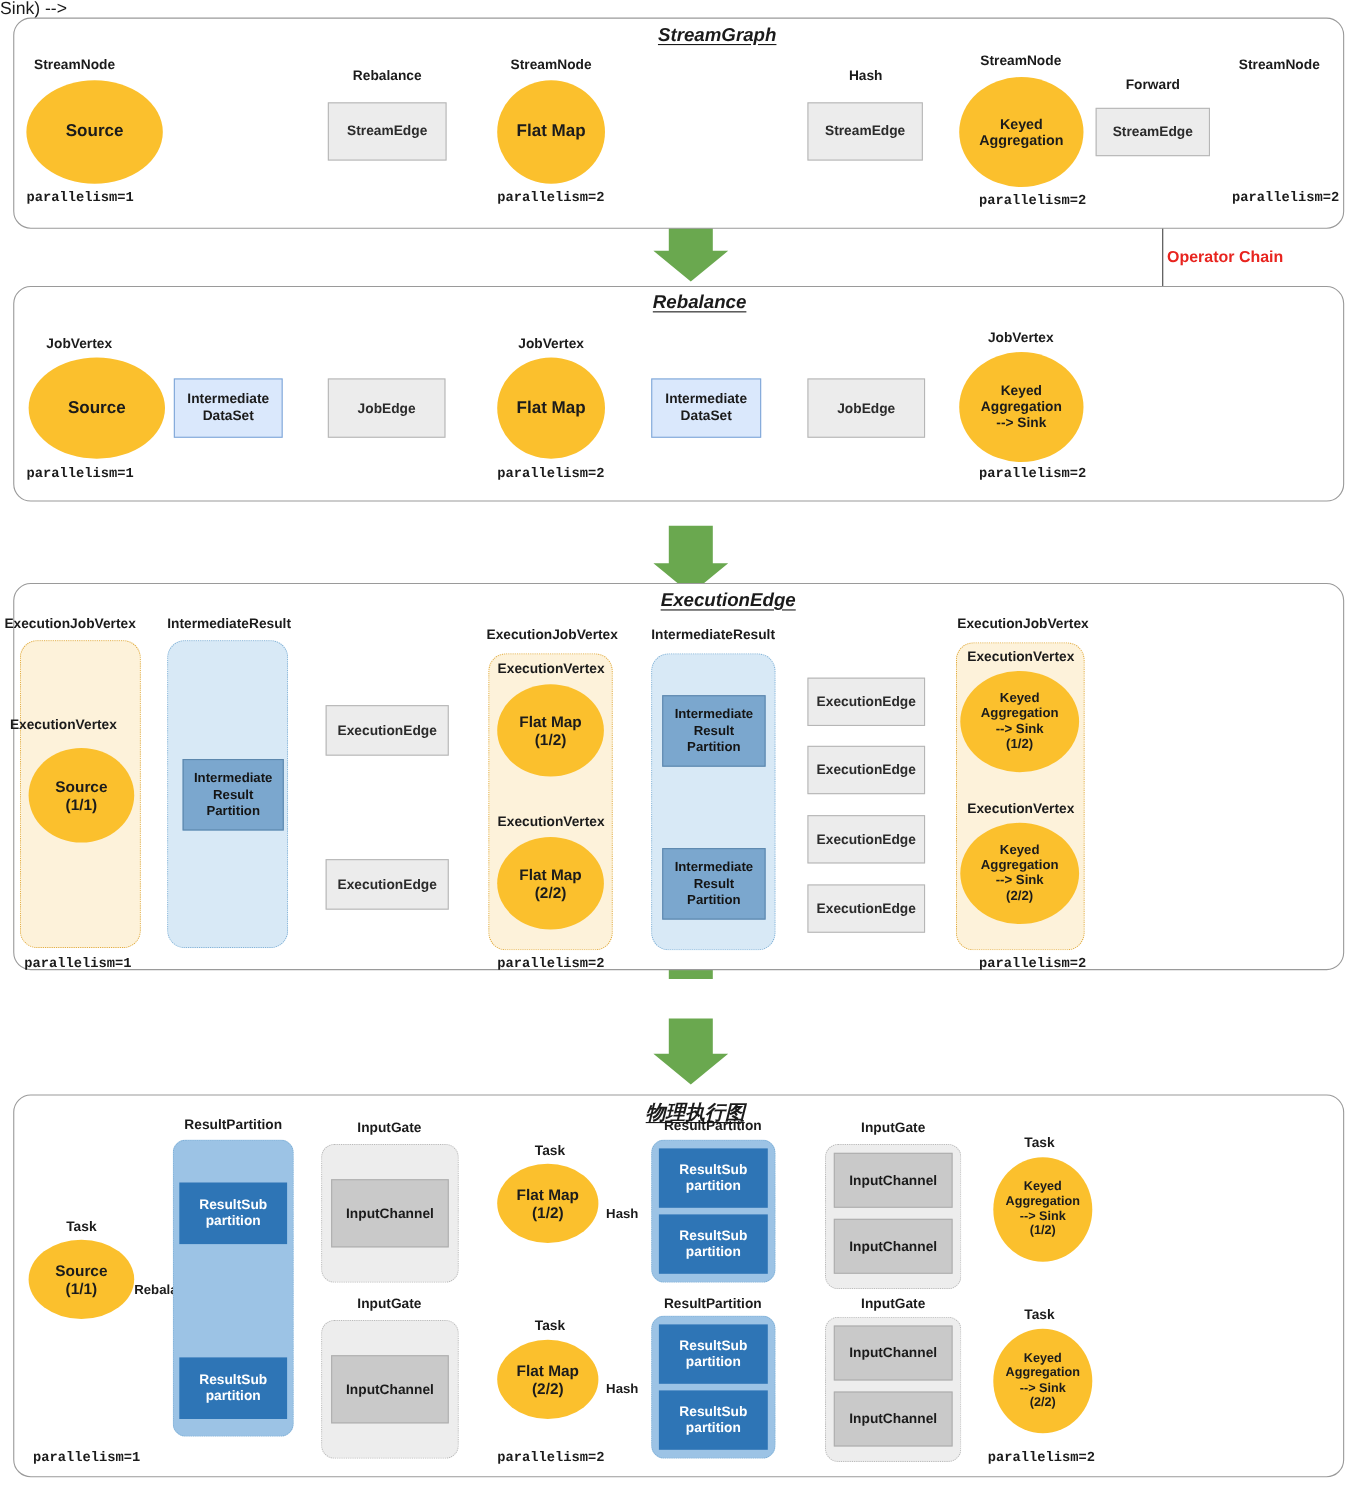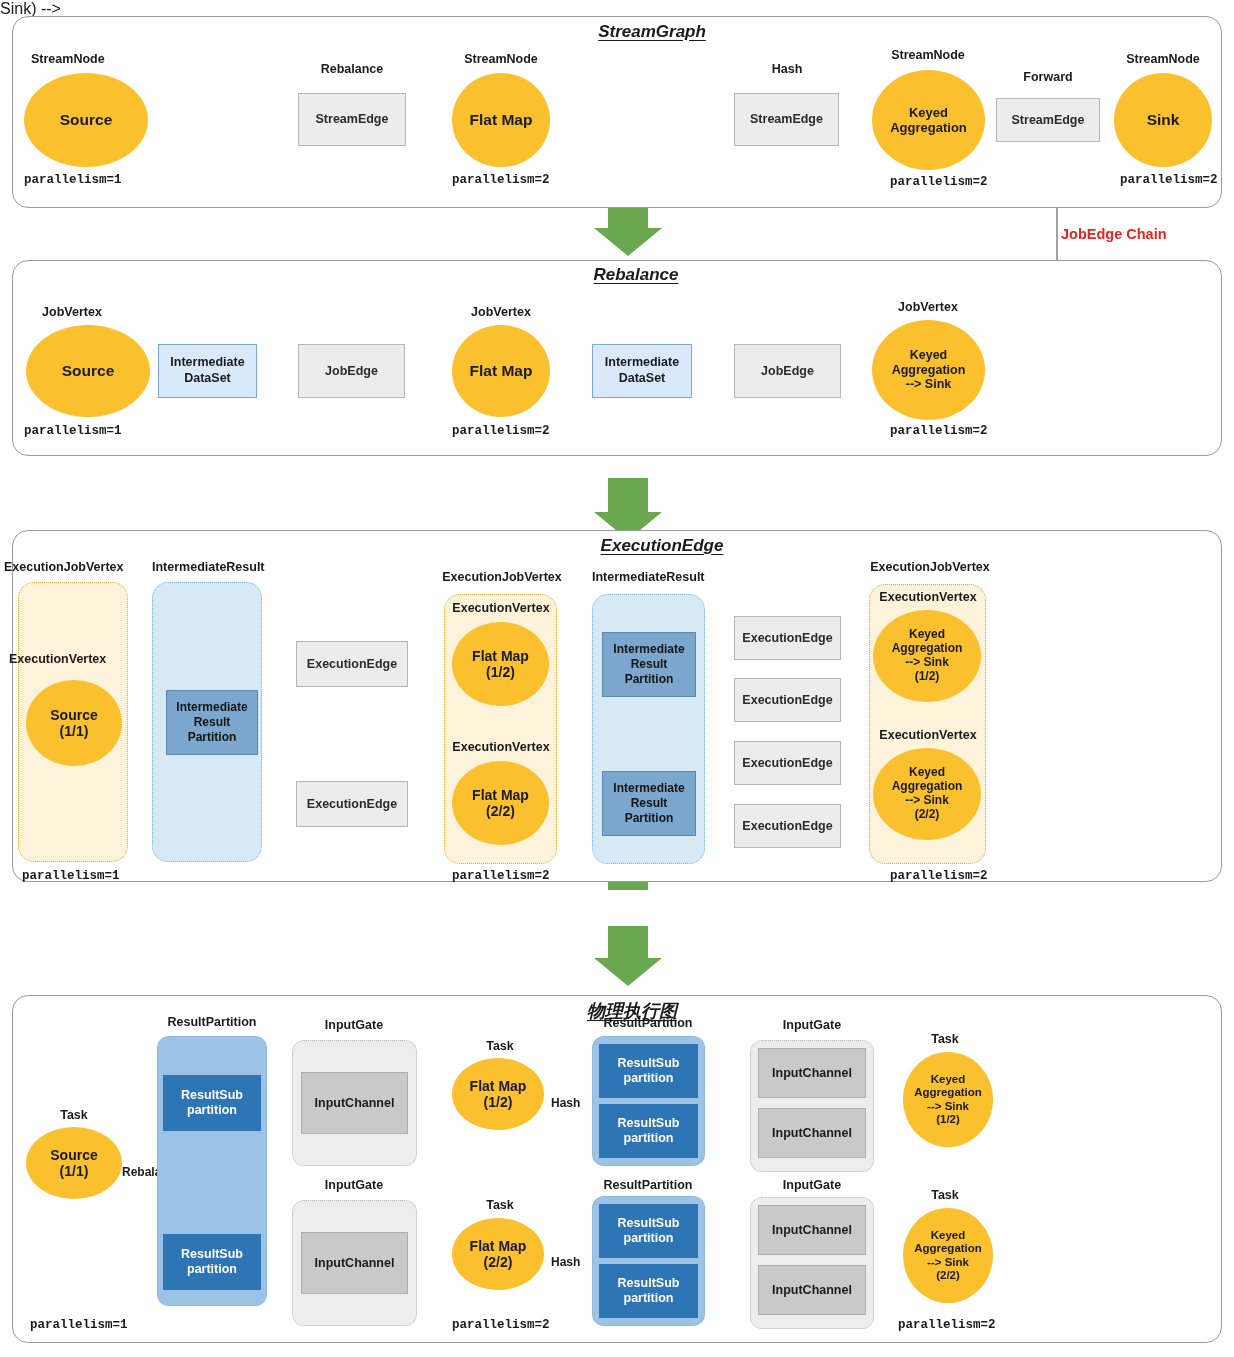--- a/index.html
+++ b/index.html
@@ -197,24 +197,23 @@
 
   <div class="cap c" style="left:928px;top:48px;">StreamNode</div>
   <div class="node nl" style="left:872px;top:70px;width:113px;height:100px;font-size:13px;white-space:pre-line;">Keyed
 Aggregation</div>
   <div class="par" style="left:890px;top:175px;">parallelism=2</div>
 
   <div class="cap c" style="left:1048px;top:58px;margin-top:12px;">Forward</div>
   <div class="gbox" style="left:996px;top:98px;width:104px;height:44px;font-size:12.5px;">StreamEdge</div>
 
   <div class="cap c" style="left:1163px;top:52px;">StreamNode</div>
-  <div class="node" style="left:1114px;top:73px;width:98px;height:94px;font-size:15.5px;">Sink</div>
   <div class="par" style="left:1120px;top:173px;">parallelism=2</div>
 
-  <div class="opchain" style="left:1061px;top:226px;">JobEdge Chain</div>
+  <div class="opchain" style="left:1061px;top:226px;">Operator Chain</div>
 
   
   <div class="panel" style="left:12px;top:260px;width:1210px;height:196px;"></div>
   <div class="panel-title" style="left:636px;top:265px;">Rebalance</div>
 
   <div class="cap c" style="left:72px;top:305px;">JobVertex</div>
   <div class="node" style="left:26px;top:325px;width:124px;height:92px;font-size:15.5px;">Source</div>
   <div class="par" style="left:24px;top:424px;">parallelism=1</div>
 
   <div class="bluebox" style="left:158px;top:344px;width:99px;height:54px;font-size:12.5px;white-space:pre-line;">Intermediate

